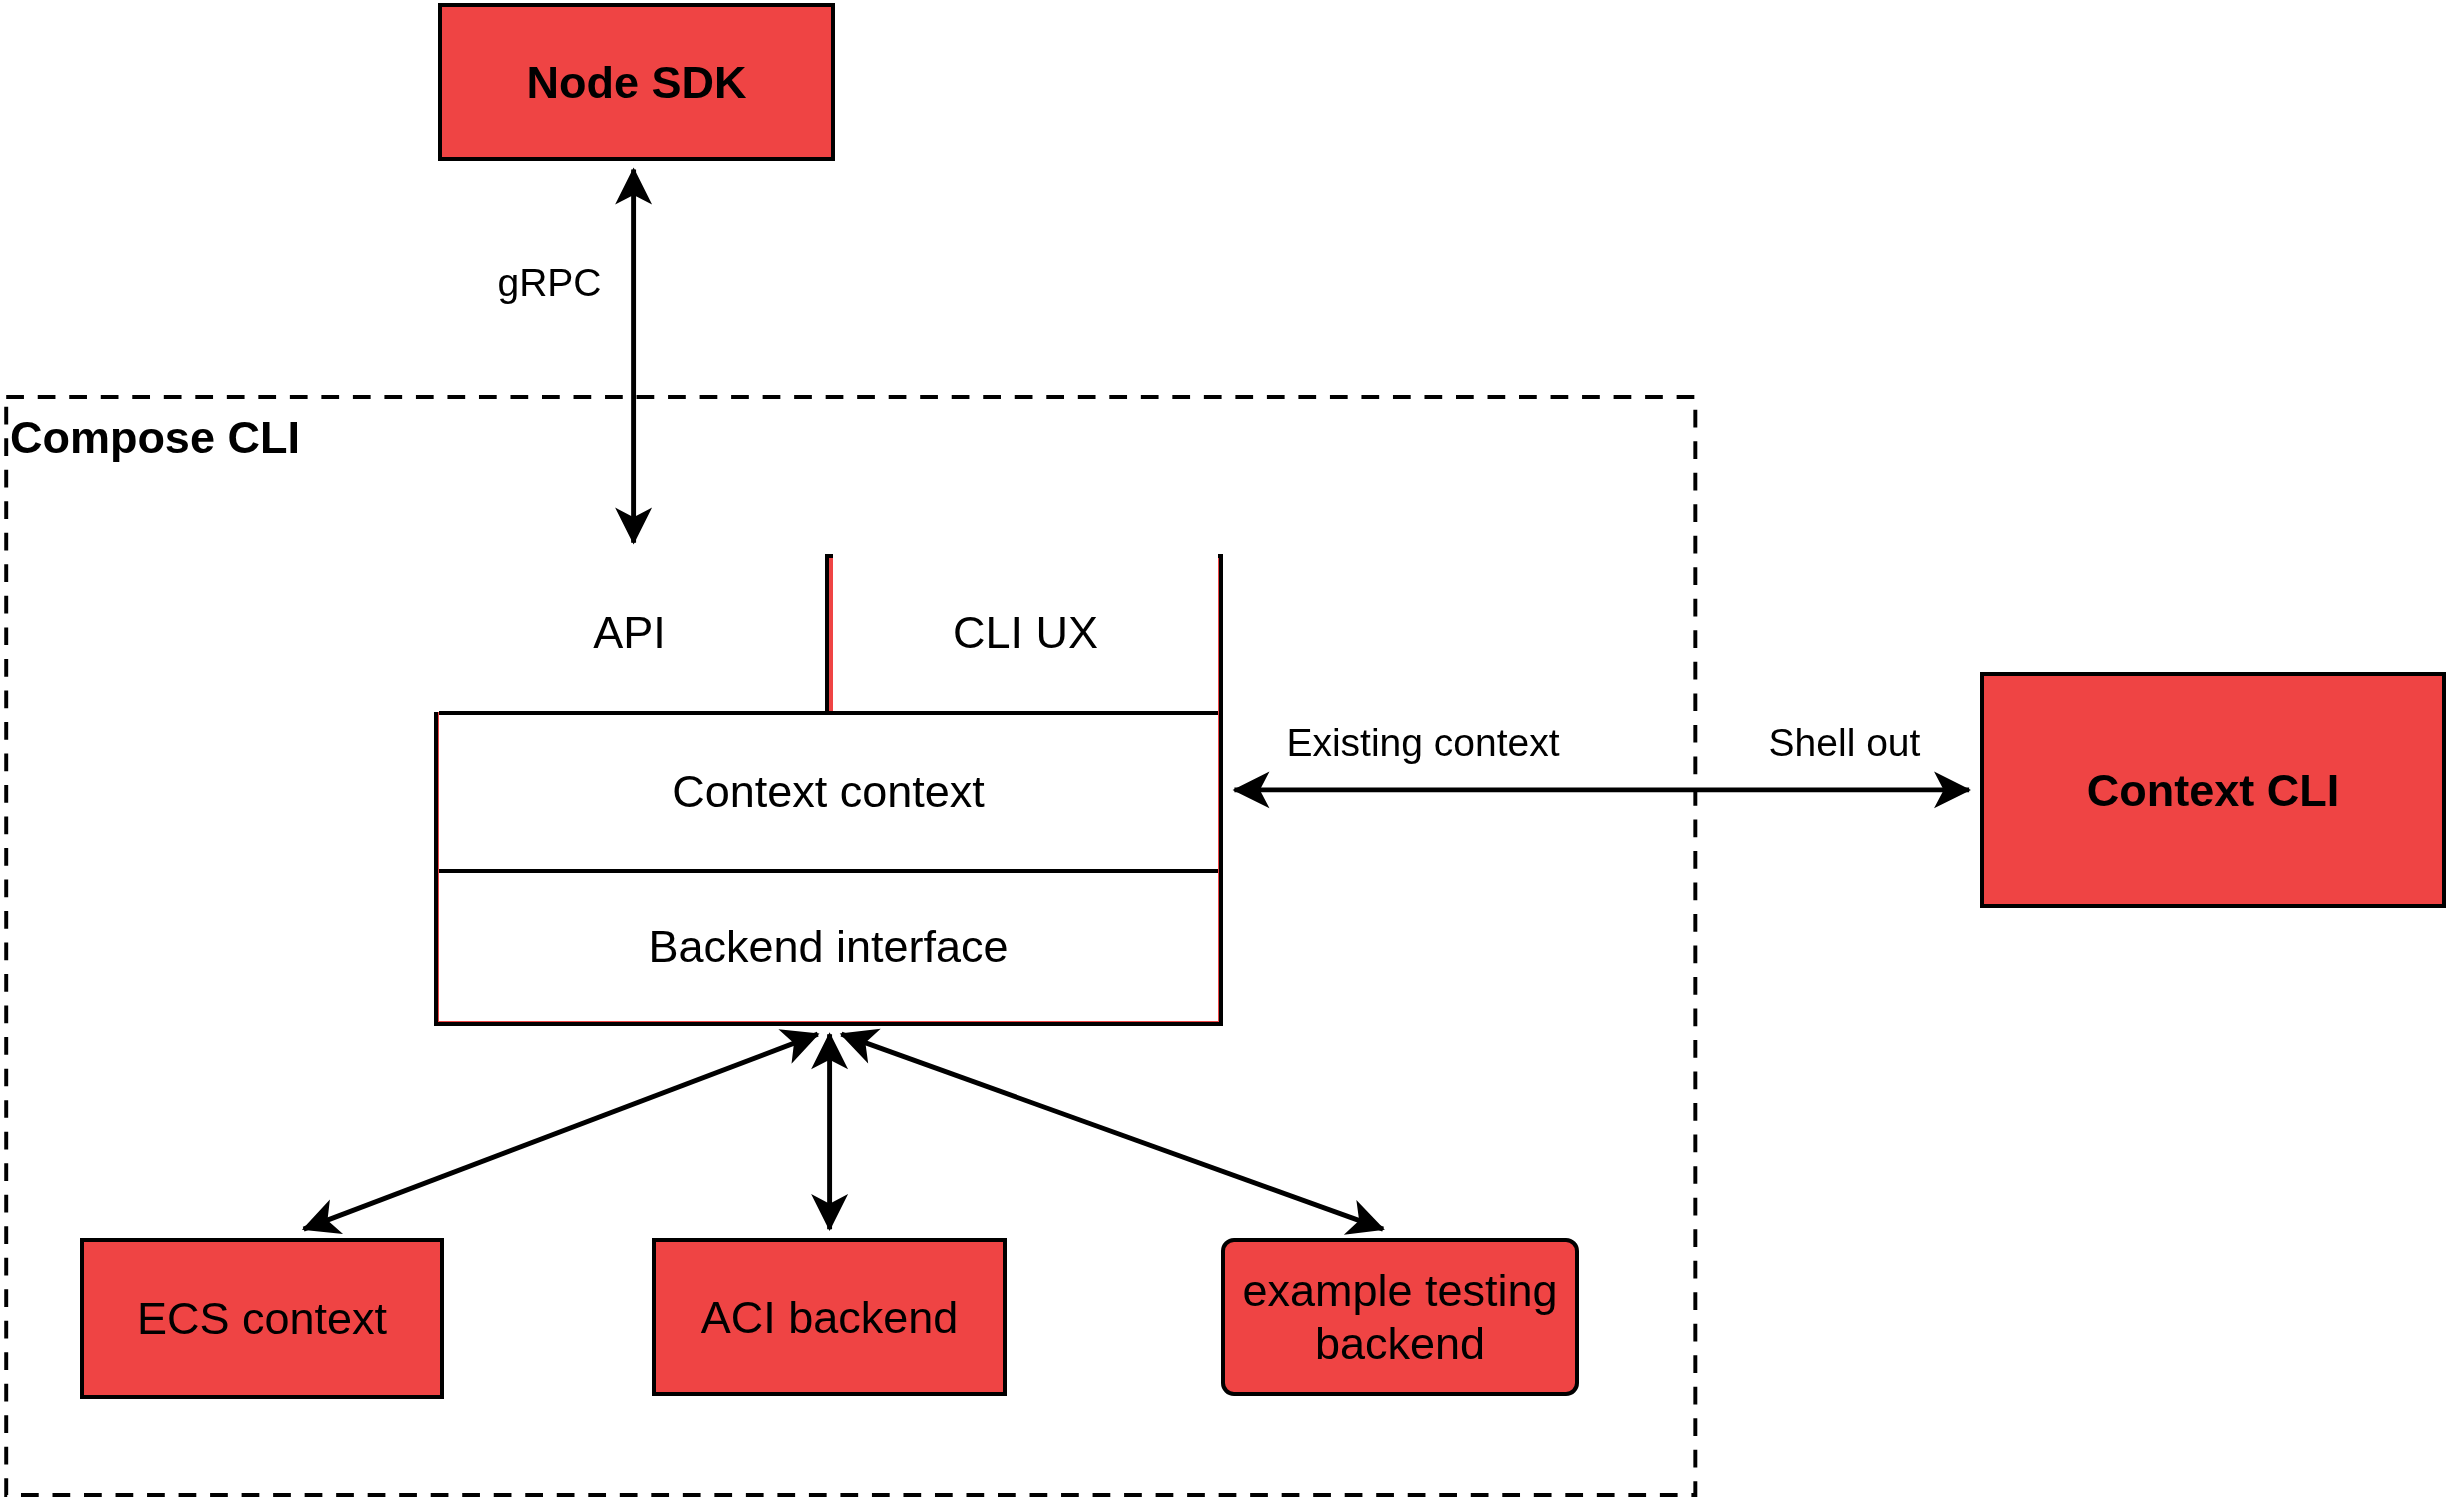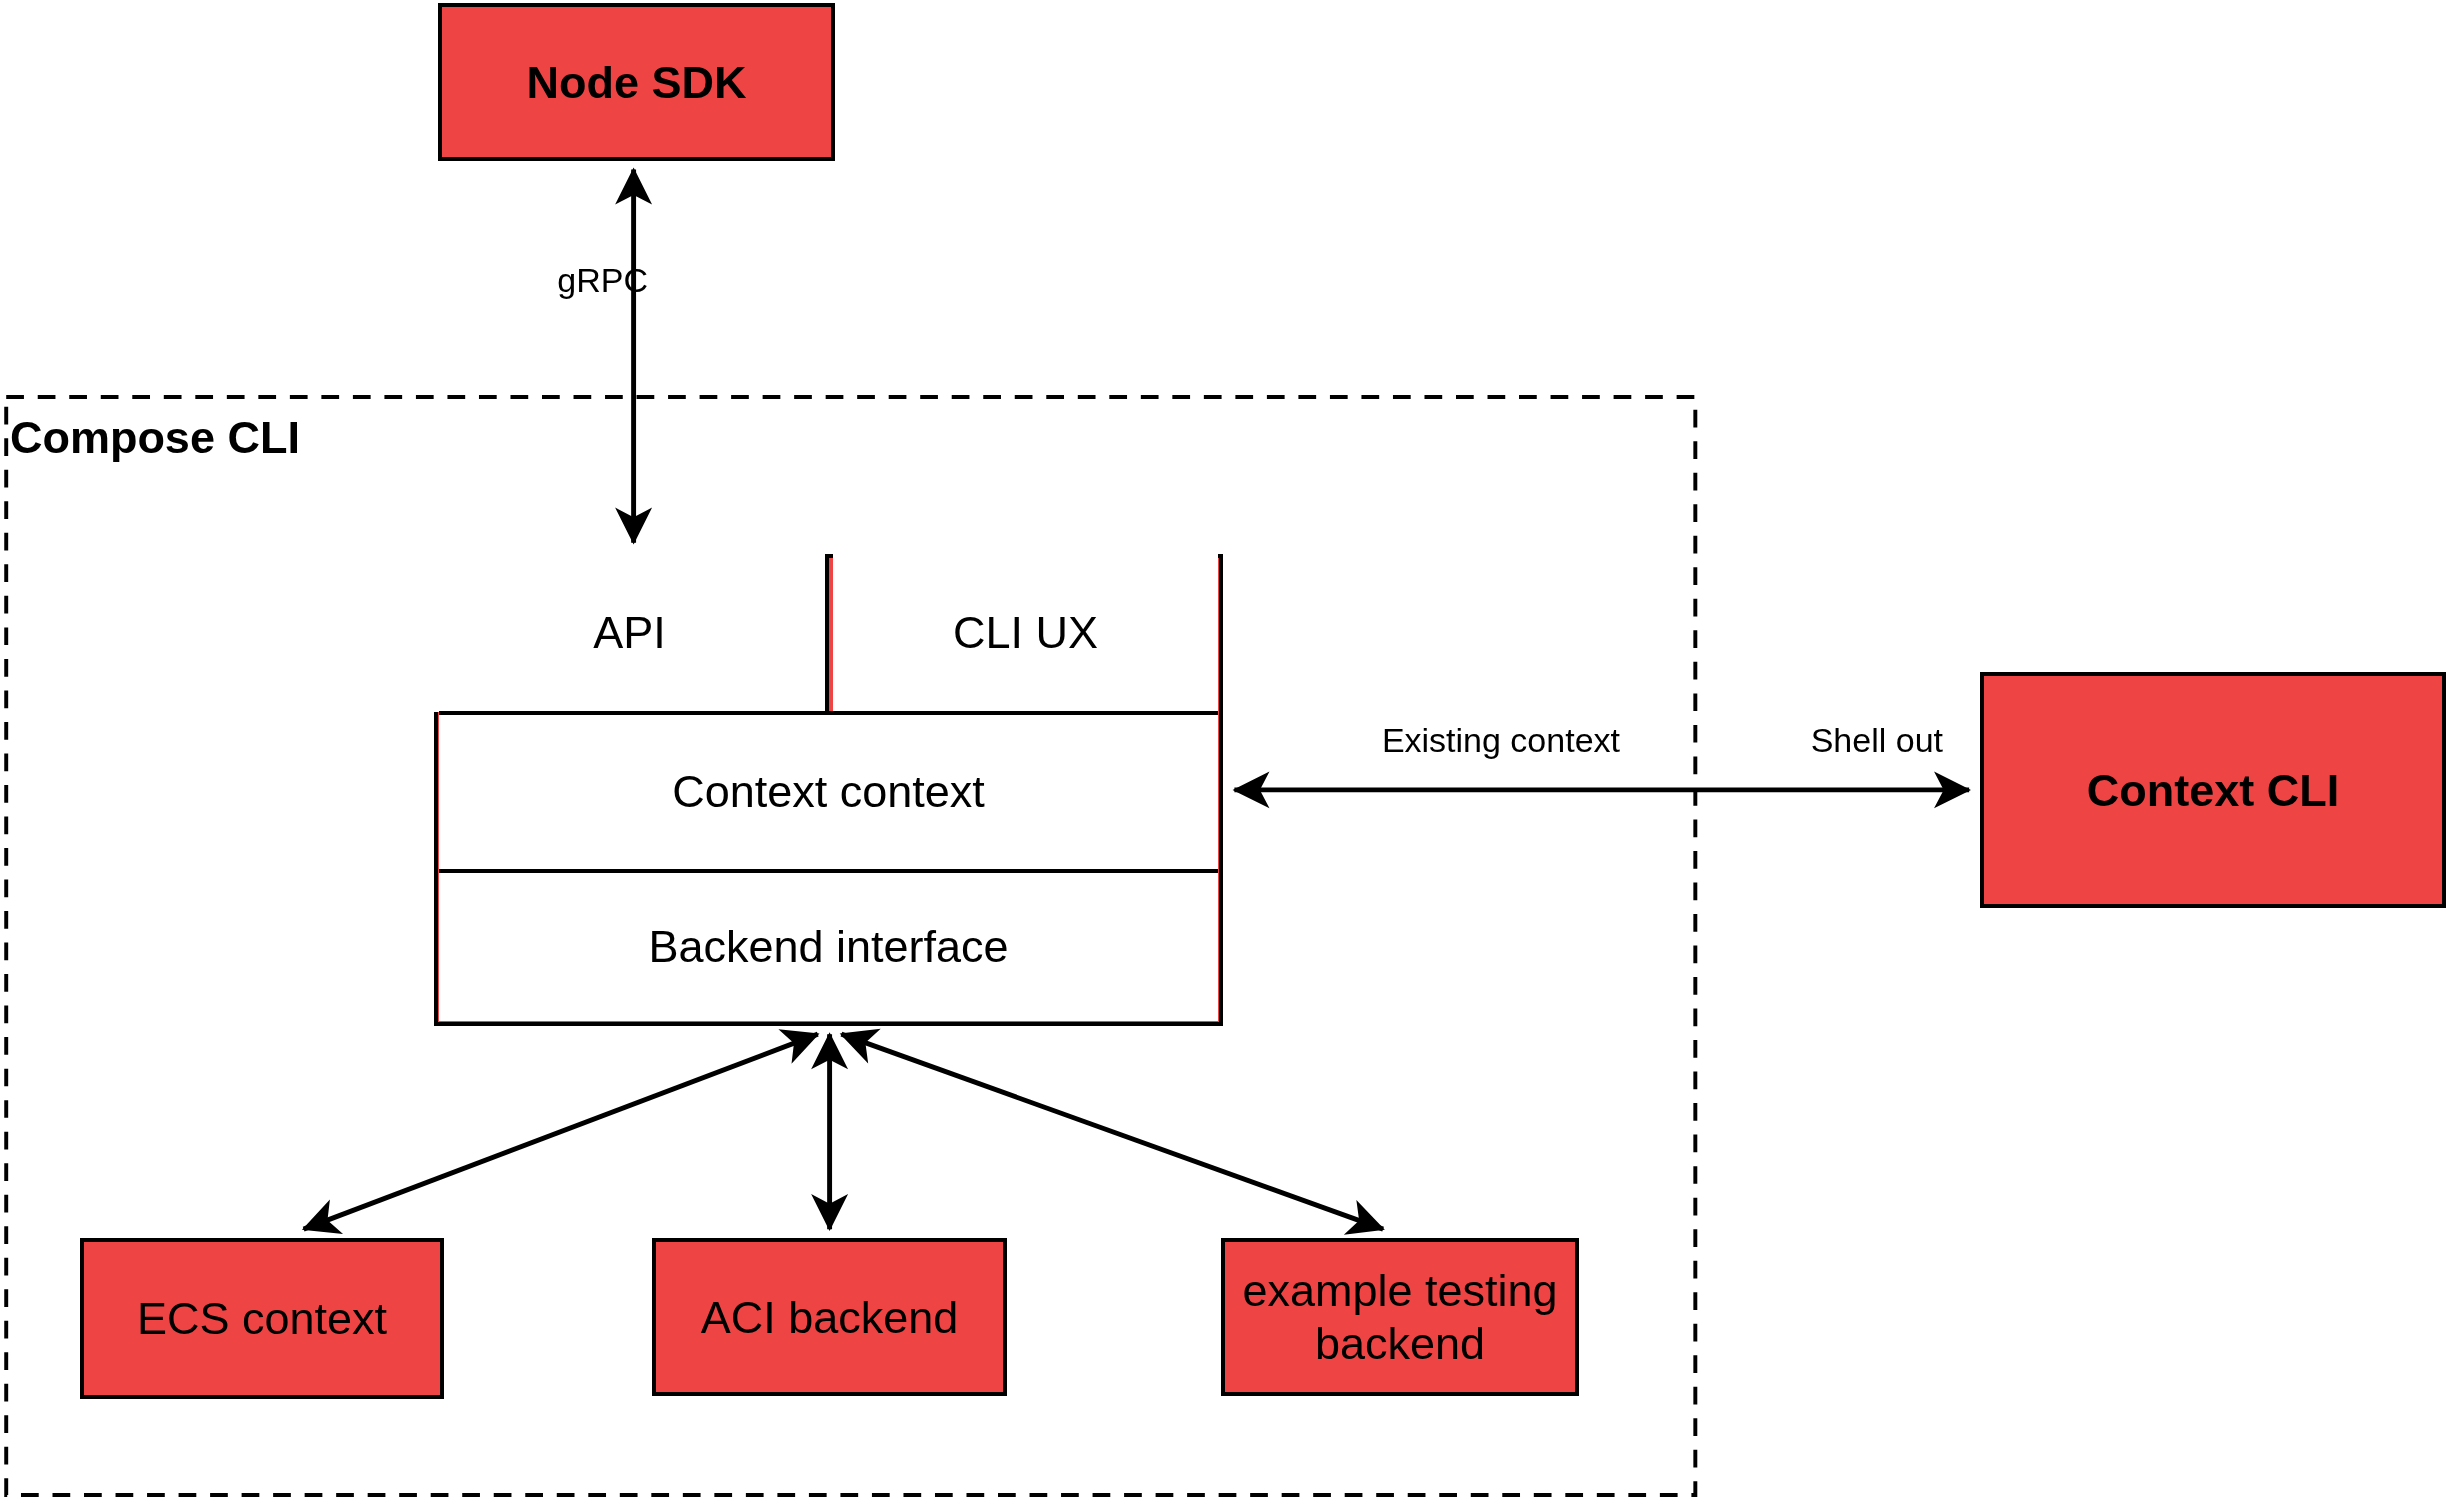--- a/index.html
+++ b/index.html
@@ -41,22 +41,22 @@
     display: flex;
     align-items: center;
     justify-content: center;
     text-align: center;
     font-size: 45px;
     box-sizing: border-box;
     background: #ffffff;
   }
   .edge-label {
     position: absolute;
-    font-size: 34px;
-    text-align: right;
+    font-size: 39px;
+    text-align: center;
     white-space: nowrap;
   }
   .group-label {
     position: absolute;
     font-size: 45px;
     font-weight: bold;
     white-space: nowrap;
     margin-top: 10px;
   }
 </style>
@@ -110,21 +110,21 @@
   </div>
 
   <div class="box" style="left:80px; top:1238px; width:364px; height:161px;">
     <span>ECS context</span>
   </div>
 
   <div class="box" style="left:652px; top:1238px; width:355px; height:158px;">
     <span>ACI backend</span>
   </div>
 
-  <div class="box" style="left:1221px; top:1238px; width:358px; height:158px; padding:0 13.8px;">
+  <div class="box" style="left:1221px; top:1238px; width:358px; height:158px; padding:0 13.8px;border-radius:13px;">
     <span>example testing backend</span>
   </div>
 
   <div class="box bold" style="left:1980px; top:672px; width:466px; height:236px;">
     <span>Context CLI</span>
   </div>
 
   <div class="edge-label" style="left:451px; top:261px; width:197px;">gRPC</div>
 
   <div class="edge-label" style="left:1226px; top:721px; width:394px;">Existing context</div>

